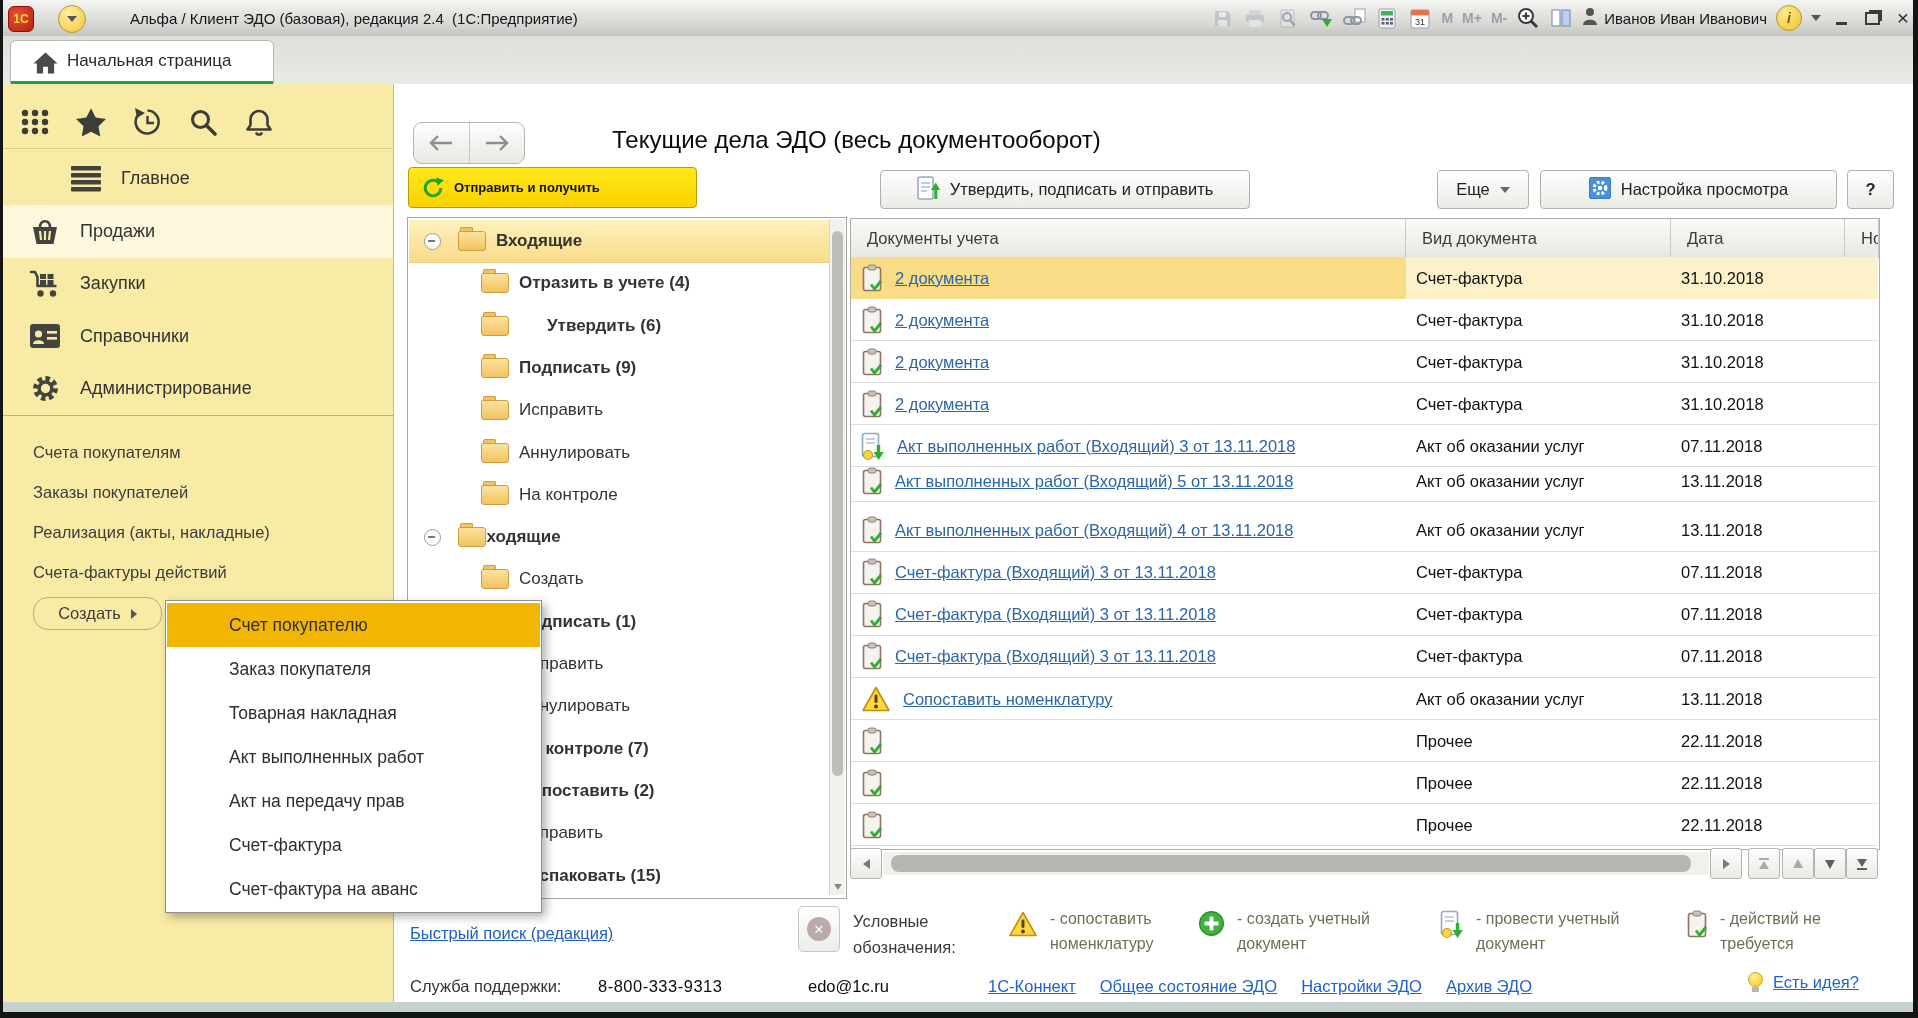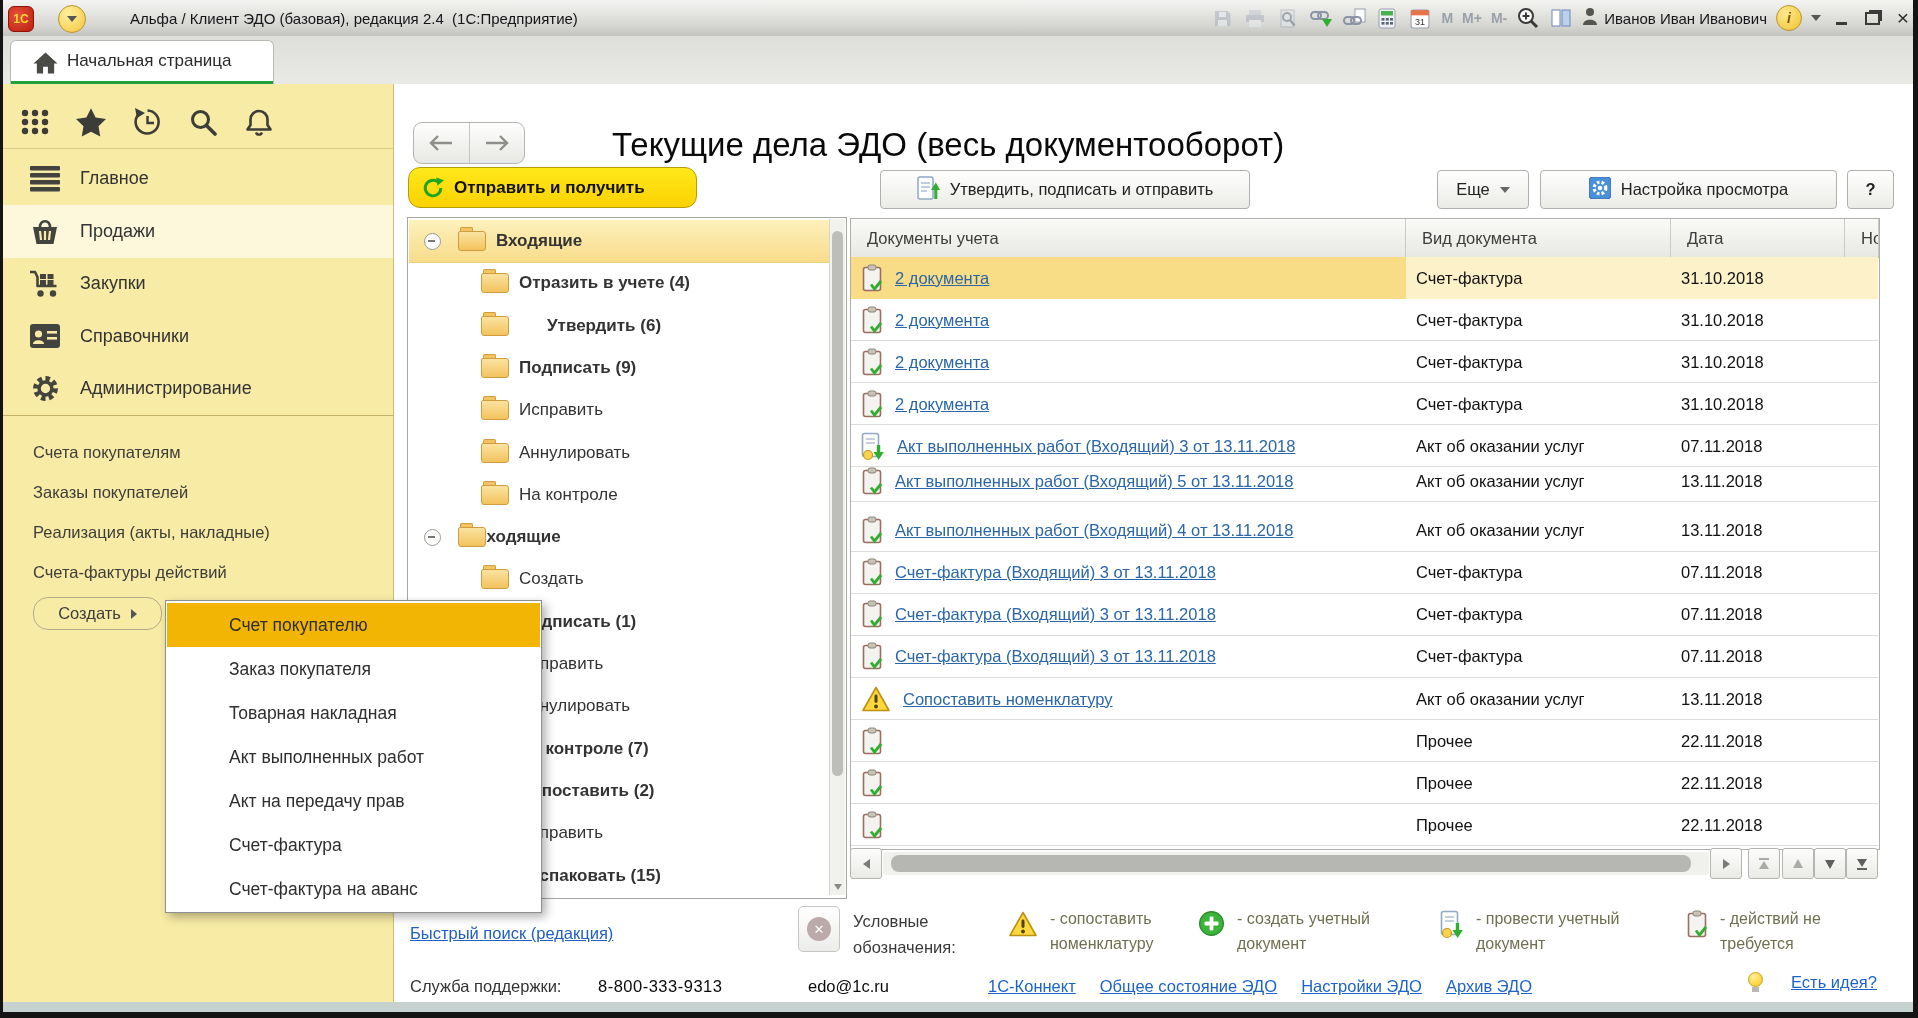--- a/index.html
+++ b/index.html
@@ -51,25 +51,25 @@
   .popup{position:absolute;left:165px;top:600px;width:375px;height:311px;background:#fff;border:1px solid #8f8f8f;
     box-shadow:4px 4px 9px rgba(0,0,0,.3);z-index:60;}
   .pm-item{position:absolute;left:1px;width:373px;height:44px;display:flex;align-items:center;font-size:17.5px;color:#2e2e2e;}
   .pm-item span{margin-left:62px;}
   .pm-item.hl{background:#f2b504;}
   
   .navgroup{position:absolute;left:413px;top:122px;width:110px;height:40px;background:linear-gradient(#fefefe,#e7e7e3);
     border:1px solid #b4b4b0;border-radius:9px;display:flex;}
   .navgroup .half{flex:1;display:flex;align-items:center;justify-content:center;}
   .navgroup .half:first-child{border-right:1px solid #c6c6c2;}
-  .page-title{position:absolute;left:612px;top:126px;font-size:33px;color:#0a0a0a;}
+  .page-title{position:absolute;left:612px;top:126px;font-size:24px;color:#0a0a0a;}
   .btn{background:linear-gradient(#fefefe,#ebebe7);border:1px solid #b0b0ac;border-radius:4px;
     display:flex;align-items:center;justify-content:center;font-size:16.5px;color:#222;position:absolute;gap:10px;}
-  .btn-send{position:absolute;left:408px;top:167px;width:287px;height:39px;border:1px solid #b59d08;border-radius:12px;
-    background:linear-gradient(#ffe81a,#fbd202);display:flex;align-items:center;font-weight:bold;font-size:17px;color:#111;}
+  .btn-send{position:absolute;left:408px;top:167px;width:287px;height:39px;border:1px solid #b59d08;border-radius:4px;
+    background:linear-gradient(#ffe81a,#fbd202);display:flex;align-items:center;font-weight:bold;font-size:13px;color:#111;}
   .btn-send .ric{margin:0 10px 0 13px;display:flex;}
   .caret-dn{width:0;height:0;border-top:6px solid #555;border-left:5px solid transparent;border-right:5px solid transparent;}
   
   .tree{position:absolute;left:407px;top:217px;width:438px;height:680px;background:#fff;border:1px solid #a6a6a2;}
   .tree-row{position:absolute;left:1px;width:420px;height:42px;display:flex;align-items:center;font-size:17px;color:#333;}
   .tree-row.sel{background:linear-gradient(#fdf1bc,#f8dc8a);border-bottom:1px solid #ecd07c;width:421px;}
   .tree-row.b{font-weight:bold;}
   .tgl{position:absolute;left:15px;width:15px;height:15px;border:1px solid #9a9a96;border-radius:50%;background:#fdfdfb;}
   .tgl::before{content:"";position:absolute;left:3px;top:6px;width:7px;height:2px;background:#777;}
   .fld{position:absolute;width:26px;height:18px;background:linear-gradient(#fbe3a0,#f2c35e);
@@ -103,21 +103,21 @@
   .lg-item{position:absolute;top:906px;display:flex;gap:12px;}
   .lg-item .txt{font-size:16px;color:#6f6f52;line-height:25px;}
   
   .qsearch{position:absolute;left:410px;top:924px;font-size:16.5px;color:#2060c0;text-decoration:underline;}
   .footer{position:absolute;left:0;top:970px;width:1912px;height:34px;}
   .f-sup{position:absolute;left:410px;top:7px;font-size:16.5px;color:#333;}
   .f-phone{position:absolute;left:598px;top:7px;font-size:16.5px;color:#0a0a0a;letter-spacing:.5px;}
   .f-mail{position:absolute;left:808px;top:7px;font-size:16.5px;color:#0a0a0a;}
   .f-links{position:absolute;left:988px;top:7px;display:flex;gap:24px;}
   .f-link{font-size:16.5px;color:#1e64c8;text-decoration:underline;white-space:nowrap;}
-  .f-idea{position:absolute;left:1748px;top:2px;display:flex;align-items:center;gap:28px;}
+  .f-idea{position:absolute;left:1748px;top:2px;display:flex;align-items:center;gap:10px;}
   .bulb{width:15px;height:20px;position:relative;}
   .bulb::before{content:"";position:absolute;left:0;top:0;width:15px;height:15px;border-radius:50%;background:radial-gradient(circle at 35% 30%,#ffef9a,#f7c912);border:1px solid #c9a020;box-sizing:border-box;}
   .bulb::after{content:"";position:absolute;left:4px;bottom:0;width:7px;height:5px;background:#b9b9b3;}
   
   .edge{position:absolute;background:#141414;z-index:90;}
   .bstrip{position:absolute;left:0;top:1002px;width:1918px;height:10px;background:#c6d2cf;z-index:89;}
 </style>
 </head>
 <body>
 
@@ -269,21 +269,21 @@
         </span>
         <span class="sb-ico" style="left: 242px;">
           <svg width="28" height="29" viewBox="0 0 28 29">
             <path d="M14 3 a8.5 8.5 0 0 1 8.5 8.5 v5.5 l3 4.5 H2.5 l3 -4.5 v-5.5 a8.5 8.5 0 0 1 8.5 -8.5 z" fill="none" stroke="#3c3c38" stroke-width="2.6" stroke-linejoin="round"></path>
             <path d="M11 24.5 a3.2 3.2 0 0 0 6 0" fill="none" stroke="#3c3c38" stroke-width="2.4"></path>
           </svg>
         </span>
       </div>
     <div class="sb-sep1"></div>
     <div id="sb-sections">
-        <div class="sb-sec" style="top: 68px;">
+        <div class="sb-sec" style="top: 68px; margin-left: 41px;">
           <span class="ic">
             <svg width="30" height="26" viewBox="0 0 30 26">
               <g fill="#42423e">
                 <rect y="0" width="30" height="4.4" rx="1"></rect>
                 <rect y="7" width="30" height="4.4" rx="1"></rect>
                 <rect y="14" width="30" height="4.4" rx="1"></rect>
                 <rect y="21" width="30" height="4.4" rx="1"></rect>
               </g>
             </svg>
           </span>

